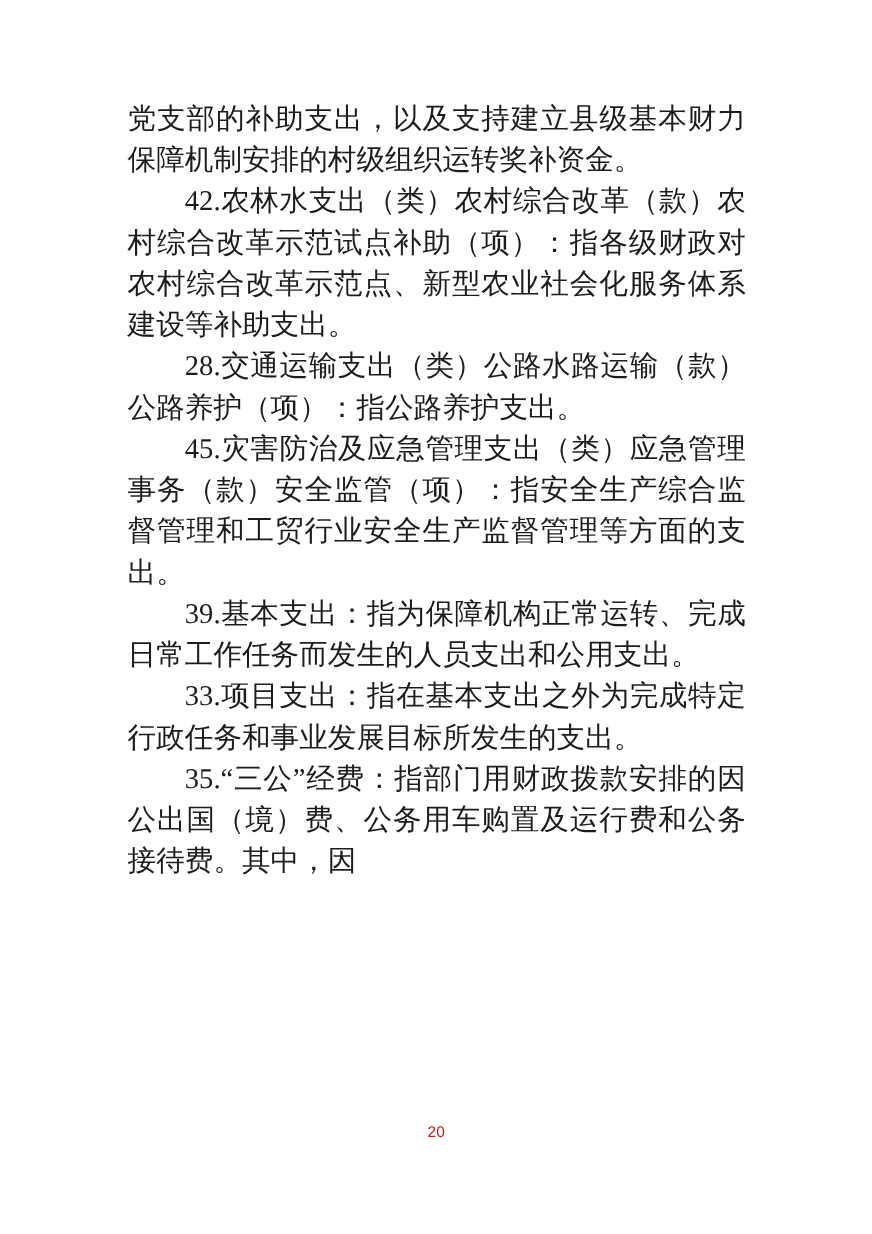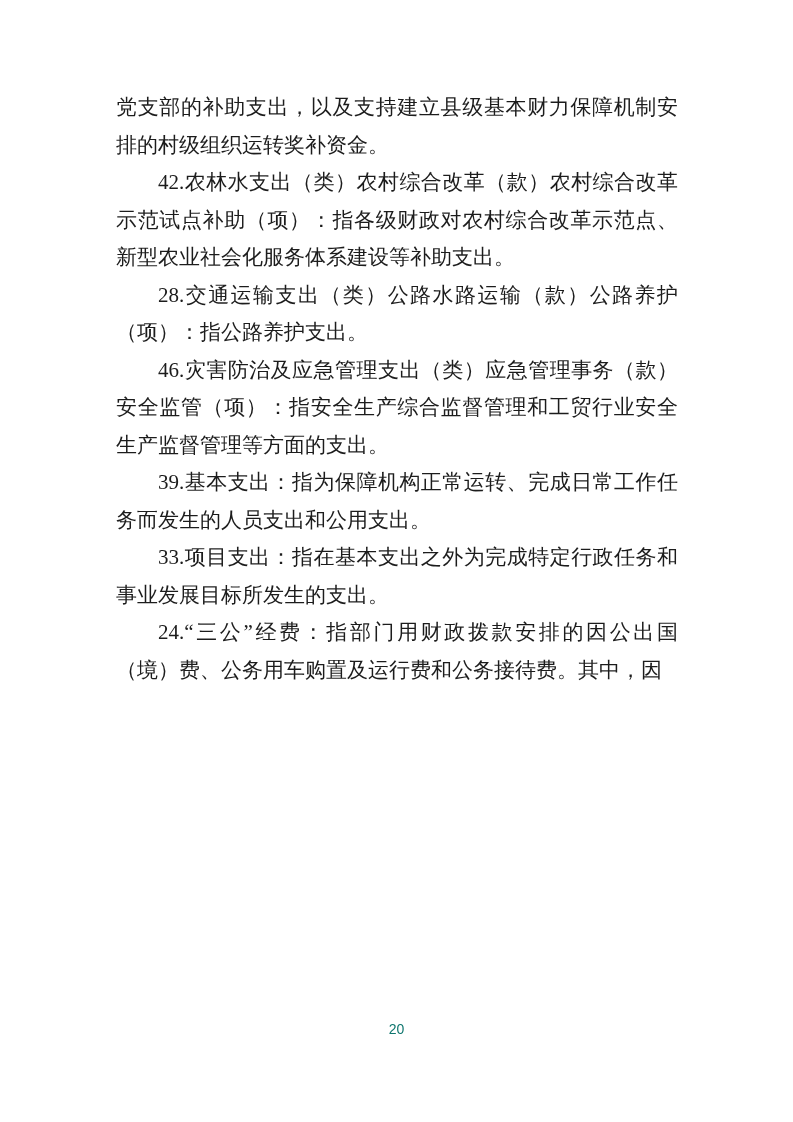--- a/index.html
+++ b/index.html
@@ -17,51 +17,51 @@
     position: absolute;
     inset: 0;
     background: #ffffff;
   }
   .doc-body {
     position: absolute;
     left: 116px;
     width: 562px;
     top: 89px;
     font-family: "Liberation Serif", "DejaVu Serif", serif;
-    font-size: 21px;
+    font-size: 26px;
     line-height: 37.5px;
     color: #1c1c1c;
     text-align: justify;
     text-justify: inter-ideograph;
   }
   .doc-body p {
     margin: 0;
     padding: 0;
   }
   .doc-body p.indent {
     text-indent: 2em;
   }
   .page-footer {
     position: absolute;
     left: 0;
     right: 0;
     top: 1021px;
     text-align: center;
     font-family: "Liberation Sans", "DejaVu Sans", sans-serif;
     font-size: 14px;
-    color: #0f766e;
+    color: #b91c1c;
   }
 </style>
 </head>
 <body>
 
 <div class="doc-page">
   <div class="doc-body">
     <p>党支部的补助支出，以及支持建立县级基本财力保障机制安排的村级组织运转奖补资金。</p>
     <p class="indent">42.农林水支出（类）农村综合改革（款）农村综合改革示范试点补助（项）：指各级财政对农村综合改革示范点、新型农业社会化服务体系建设等补助支出。</p>
     <p class="indent">28.交通运输支出（类）公路水路运输（款）公路养护（项）：指公路养护支出。</p>
-    <p class="indent">46.灾害防治及应急管理支出（类）应急管理事务（款）安全监管（项）：指安全生产综合监督管理和工贸行业安全生产监督管理等方面的支出。</p>
+    <p class="indent">45.灾害防治及应急管理支出（类）应急管理事务（款）安全监管（项）：指安全生产综合监督管理和工贸行业安全生产监督管理等方面的支出。</p>
     <p class="indent">39.基本支出：指为保障机构正常运转、完成日常工作任务而发生的人员支出和公用支出。</p>
     <p class="indent">33.项目支出：指在基本支出之外为完成特定行政任务和事业发展目标所发生的支出。</p>
-    <p class="indent">24.“三公”经费：指部门用财政拨款安排的因公出国（境）费、公务用车购置及运行费和公务接待费。其中，因</p>
+    <p class="indent">35.“三公”经费：指部门用财政拨款安排的因公出国（境）费、公务用车购置及运行费和公务接待费。其中，因</p>
   </div>
   <div class="page-footer">20</div>
 </div>
 
 </body></html>

